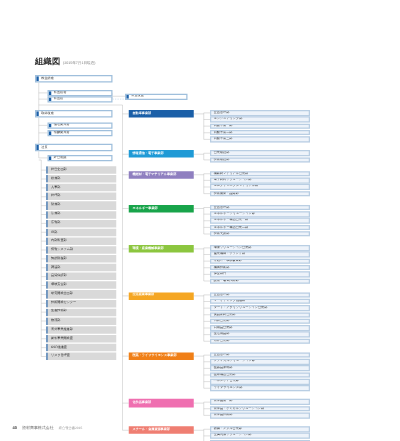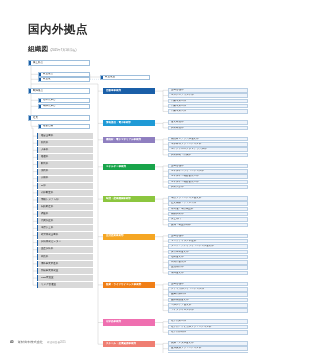--- a/index.html
+++ b/index.html
@@ -72,21 +72,20 @@
   }
   .footer .pg { font-size:3.2px; font-weight:bold; color:#3d3d3d; }
   .footer .ft { font-size:3.2px; color:#6a6a6a; }
   .footer .ft2 { font-size:2.6px; color:#9a9a9a; }
 </style>
 </head>
 <body>
 
 <div class="page">
 
-  <div class="page-title">国内外拠点</div>
 
   <div class="section-head">
     <span class="st">組織図</span>
     <span class="sd">(2015年7月1日現在)</span>
   </div>
 
   <div class="chart">
     <svg id="wires">
         <line x1="31" y1="66" x2="31" y2="90" stroke="#b5b5b5" stroke-width="0.35"></line>
         <line x1="31" y1="74.3" x2="38" y2="74.3" stroke="#b5b5b5" stroke-width="0.35"></line>

